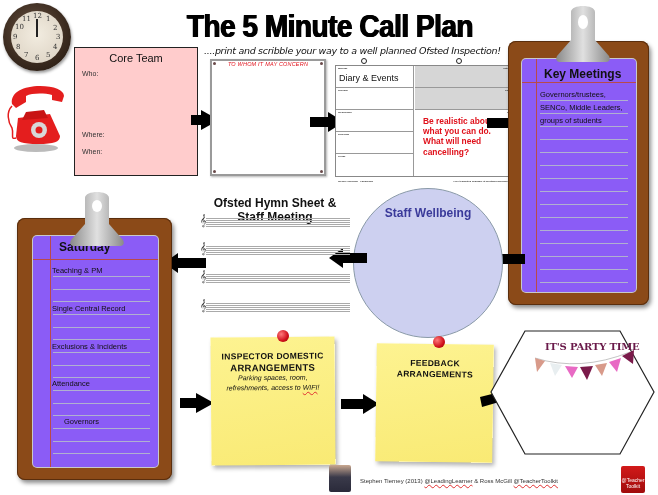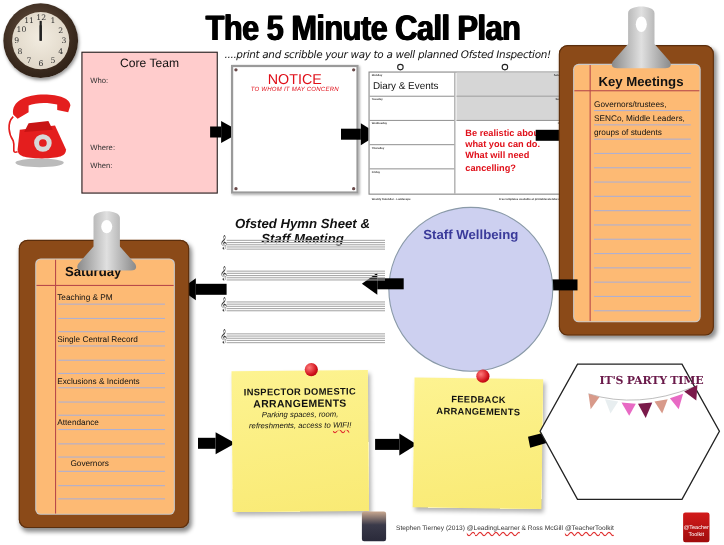--- a/index.html
+++ b/index.html
@@ -50,31 +50,31 @@
   .diary-foot { position: absolute; font-size: 2.5px; font-weight: bold; color: #333; top: 114px; }
 
   
   .arrow { position: absolute; }
   .arrow .shaft { position: absolute; background: #000; }
   .arrow .head { position: absolute; width: 0; height: 0; border-top: 10px solid transparent; border-bottom: 10px solid transparent; }
 
   
   .clipboard { position: absolute; background: #8b4a18; border-radius: 8px;
     box-shadow: 2px 3px 4px rgba(0,0,0,0.45), inset 0 0 0 1px #5a2e0d; }
-  .paper { position: absolute; background: #fdba74; border-radius: 4px; box-shadow: 0 0 0 1px #c9c9c9; overflow: hidden; }
+  .paper { position: absolute; background: #8b5cf6; border-radius: 4px; box-shadow: 0 0 0 1px #c9c9c9; overflow: hidden; }
   .paper .margin { position: absolute; top: 0; bottom: 0; width: 1px; background: #b94a4a; }
   .paper .hline { position: absolute; height: 1px; background: #b0b0d0; }
   .paper .redline { position: absolute; left: 0; right: 0; height: 1px; background: #b94a4a; }
   .paper .ptitle { position: absolute; font-weight: bold; font-size: 12px; color: #111; }
   .clip { position: absolute; }
 
   .item { position: absolute; font-size: 7.5px; color: #111; white-space: nowrap; }
 
   
-  .hymn-title { left: 200px; top: 196px; width: 150px; text-align: center; font-weight: bold; font-size: 12px; line-height: 14px; color: #111; font-style: italic; }
+  .hymn-title { left: 200px; top: 196px; width: 150px; text-align: center; font-weight: bold; font-size: 12px; line-height: 14px; color: #111; }
   .staff { position: absolute; left: 200px; width: 150px; height: 8px; }
   .staff .sline { position: absolute; left: 6px; right: 0; height: 1px; background: #aaa; }
   .staff .clef { position: absolute; left: 0; top: -4px; font-size: 11px; color: #333; font-family: "DejaVu Serif", serif; }
 
   
   .wellbeing { left: 353px; top: 188px; width: 150px; height: 150px; border-radius: 50%; background: #cdd0f0; border: 1.5px solid #8a9aa8; }
   .wellbeing span { position: absolute; top: 17px; width: 100%; text-align: center; color: #3a3a9a; font-weight: bold; font-size: 12px; }
 
   
   .sticky { position: absolute; background: linear-gradient(170deg, #fdf391 0%, #f9ea74 100%); box-shadow: 2px 3px 4px rgba(0,0,0,0.3); }
@@ -138,21 +138,20 @@
 <div class="arrow" style="left:191px;top:110px;">
   <div class="shaft" style="left:0;top:5px;width:10px;height:10px;"></div>
   <div class="head" style="left:10px;top:0;border-left:18px solid #000;"></div>
 </div>
 
 <div class="abs notice">
   <div class="dot" style="left:1px;top:1px"></div>
   <div class="dot" style="right:1px;top:1px"></div>
   <div class="dot" style="left:1px;bottom:1px"></div>
   <div class="dot" style="right:1px;bottom:1px"></div>
-  <h3>NOTICE</h3>
   <div class="sub">TO WHOM IT MAY CONCERN</div>
 </div>
 
 <div class="arrow" style="left:310px;top:112px;">
   <div class="shaft" style="left:0;top:5px;width:18px;height:10px;"></div>
   <div class="head" style="left:18px;top:0;border-left:16px solid #000;"></div>
 </div>
 
 <div class="abs diary">
   <div class="ring" style="left:25px;top:-8px"></div>

